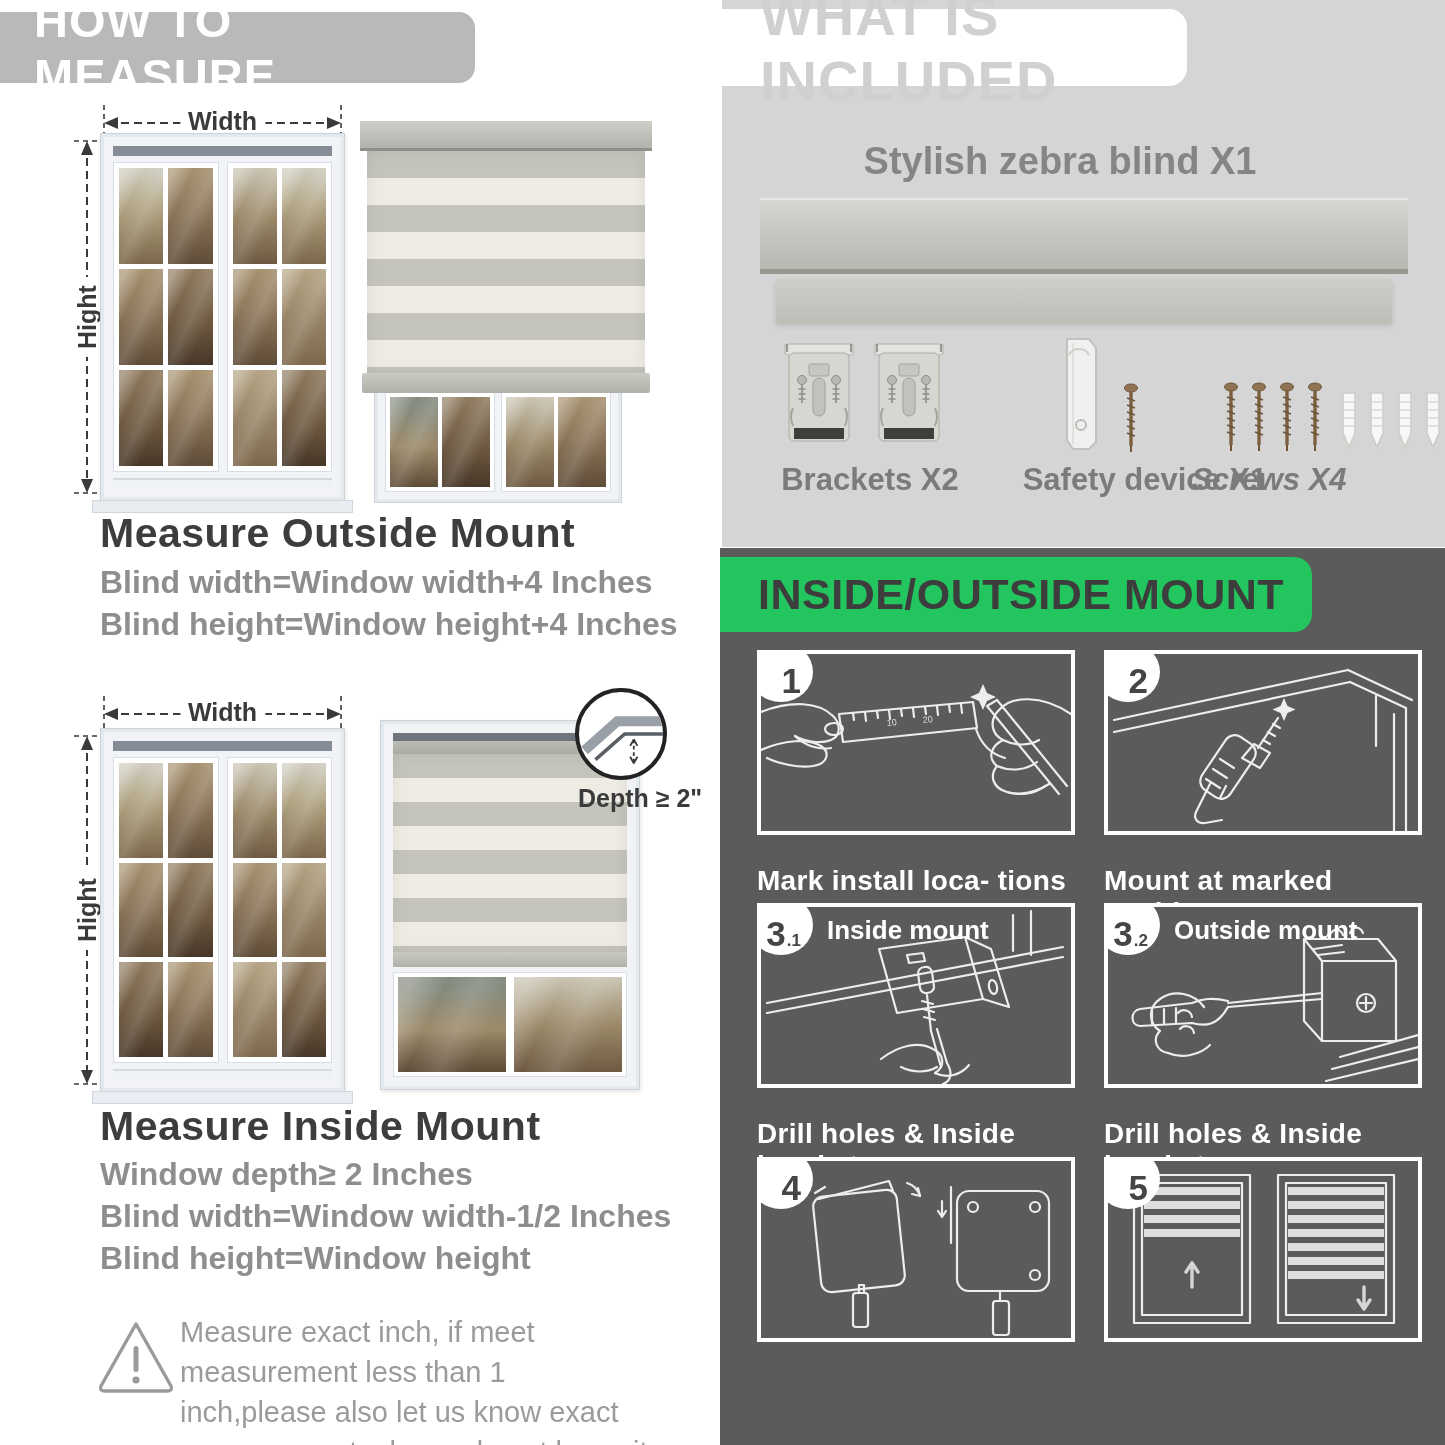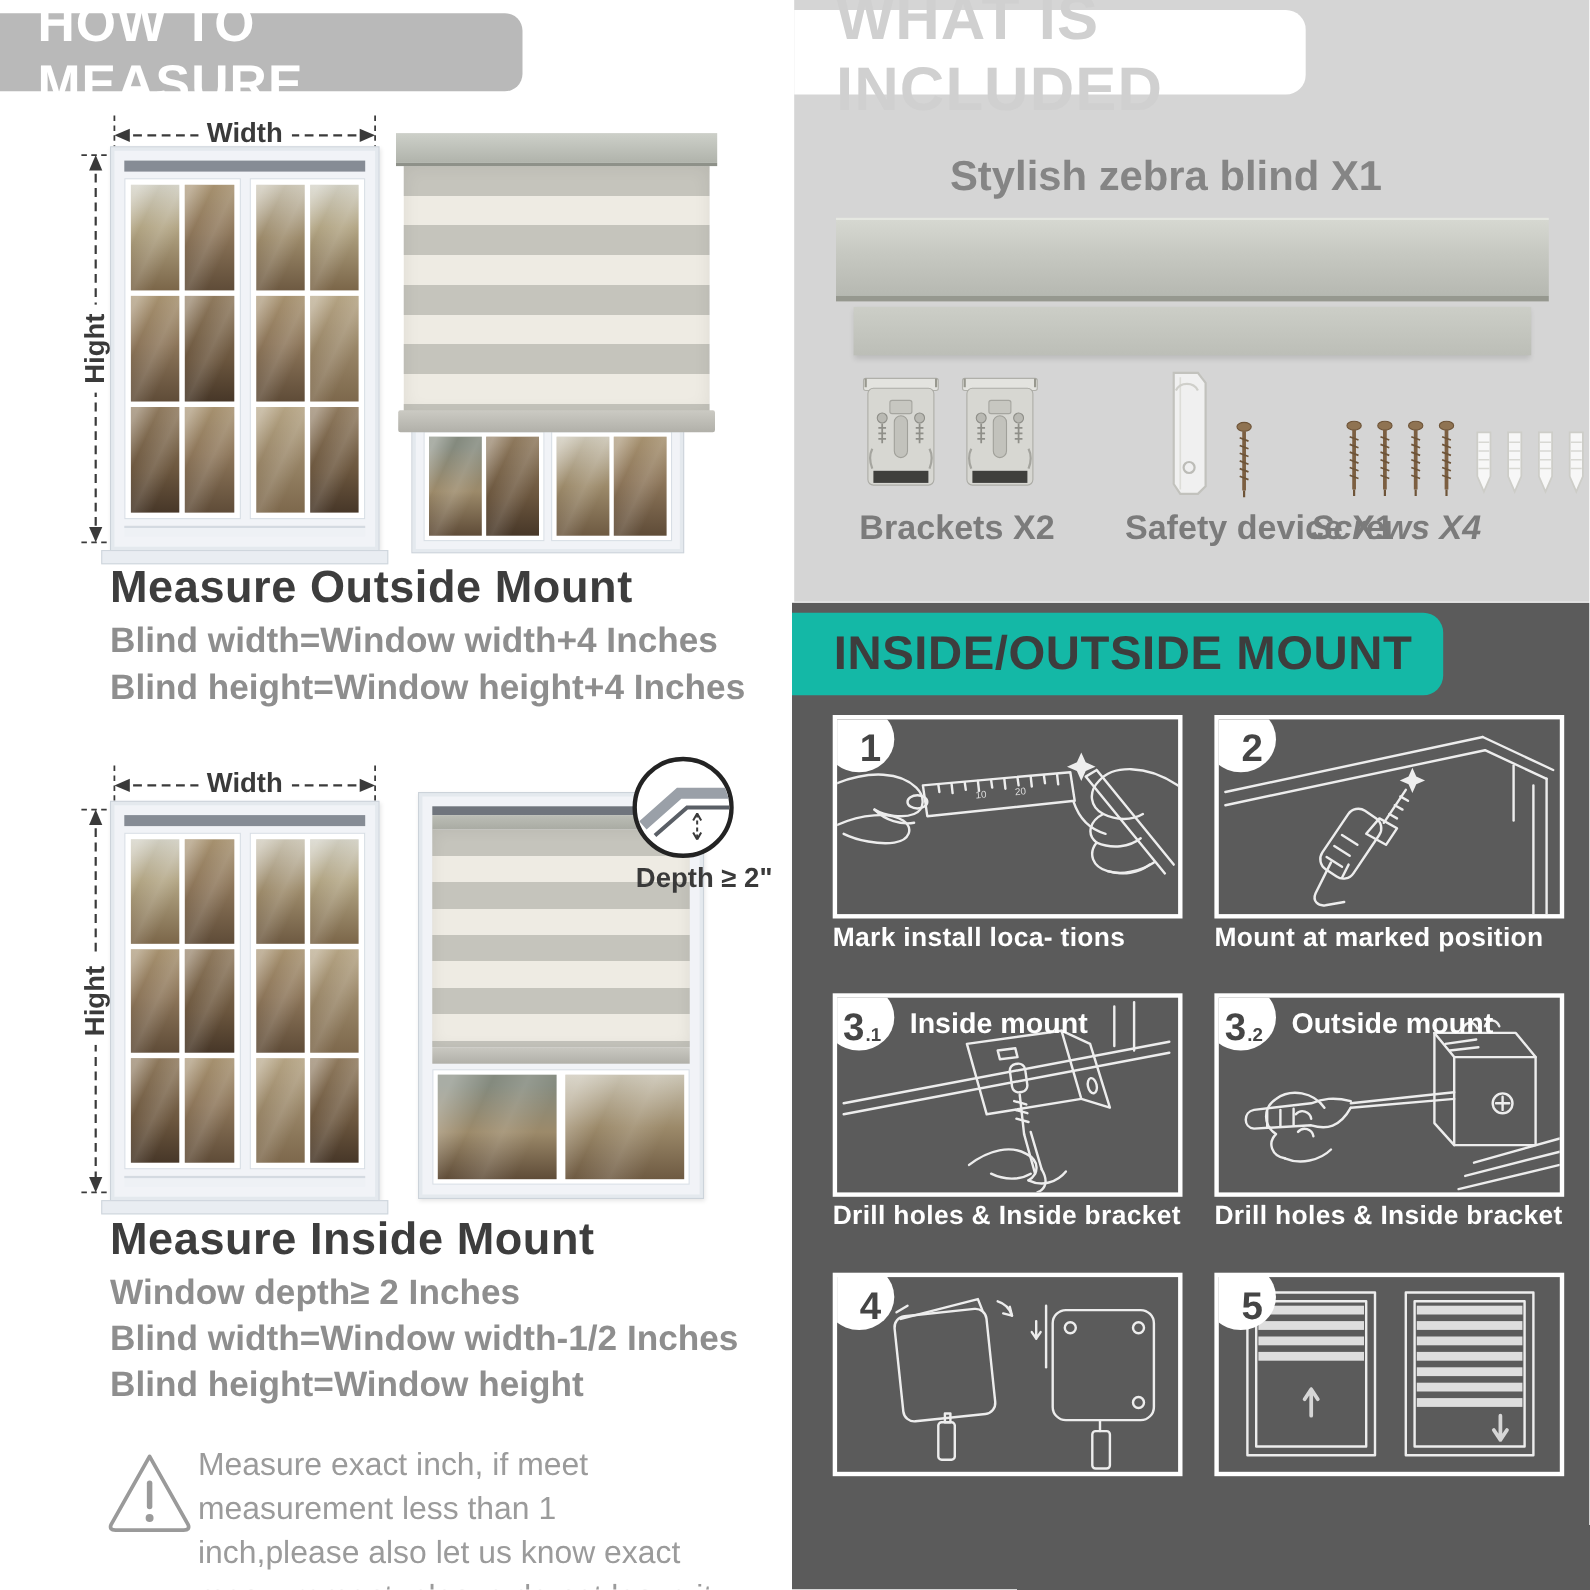--- a/index.html
+++ b/index.html
@@ -107,34 +107,34 @@
     color:#858585; font-size:38px; font-weight:bold; }
   .headrail-a { left:760px; top:198px; width:648px; height:76px;
     background:linear-gradient(180deg,#d6d8d1 0%,#c6c8c1 45%,#b6b8b1 100%);
     border-top:2px solid #e5e7e1; border-bottom:5px solid #96988f; }
   .headrail-b { left:776px; top:279px; width:616px; height:44px;
     background:linear-gradient(180deg,#cccec7,#bcbeb7);
     box-shadow: 0 3px 5px rgba(0,0,0,.12); }
   .inc-label { position:absolute; top:462px; color:#7b7b7b; font-size:31px; font-weight:bold; text-align:center; }
 
   .dark-panel { left:720px; top:548px; width:725px; height:897px; background:#5b5b5b; }
-  .iom-box { left:720px; top:557px; width:592px; height:75px; background:#14b8a6;
+  .iom-box { left:720px; top:557px; width:592px; height:75px; background:#22c55e;
     border-radius:0 18px 18px 0; display:flex; align-items:center; padding-left:38px;
     color:#3d3d3d; font-size:43px; font-weight:bold; letter-spacing:.5px; }
 
   .step { position:absolute; width:318px; }
   .panel { position:relative; height:185px; border:4px solid #fff; background:#5b5b5b; overflow:hidden; }
   .panel svg.art { position:absolute; inset:0; width:100%; height:100%; }
   .badge { position:absolute; left:-12px; top:-12px; width:64px; height:60px;
     background:#fff; border-radius:50%;
     display:flex; align-items:flex-end; justify-content:flex-end; padding:0 12px 4px 0; z-index:2; }
   .badge .n { font-size:35px; font-weight:bold; color:#454545; line-height:1; }
   .badge .s { font-size:17px; font-weight:bold; color:#454545; line-height:1; margin:0 0 2px 1px; }
   .panel-title { position:absolute; left:66px; top:8px; color:#fff; font-size:26px; font-weight:bold; z-index:2; }
-  .caption { margin-top:4px; color:#fff; font-size:24px; font-weight:bold; letter-spacing:.3px; }
+  .caption { margin-top:30px; color:#fff; font-size:28px; font-weight:bold; letter-spacing:.3px; }
 
   .lineart { stroke:#ededed; stroke-width:2.2; fill:none; stroke-linecap:round; stroke-linejoin:round; }
 </style>
 </head>
 <body>
 
 <div class="abs ltm-header">
   <span>HOW TO MEASURE</span>
 </div>
 

